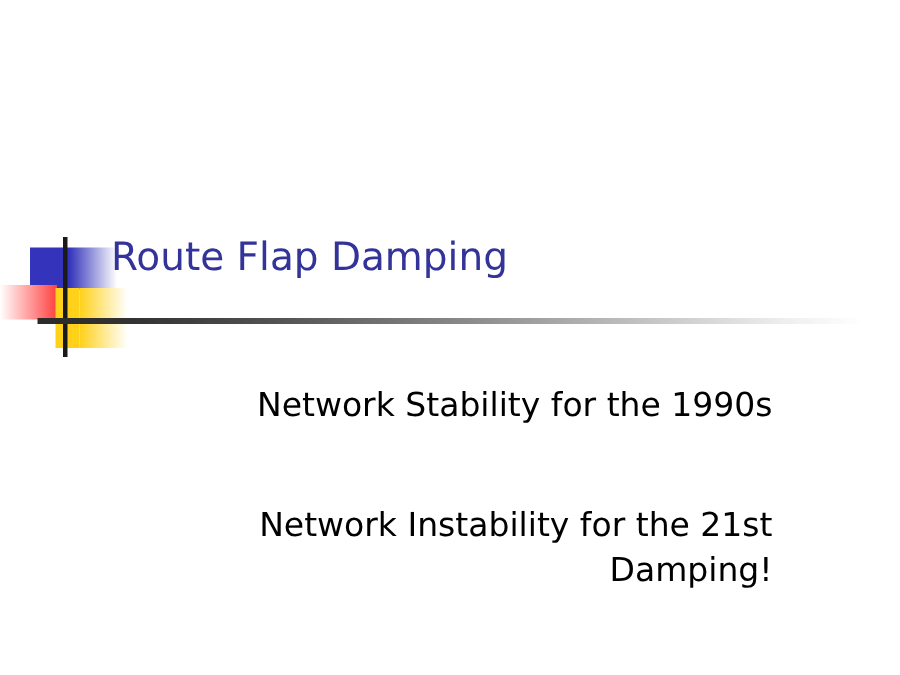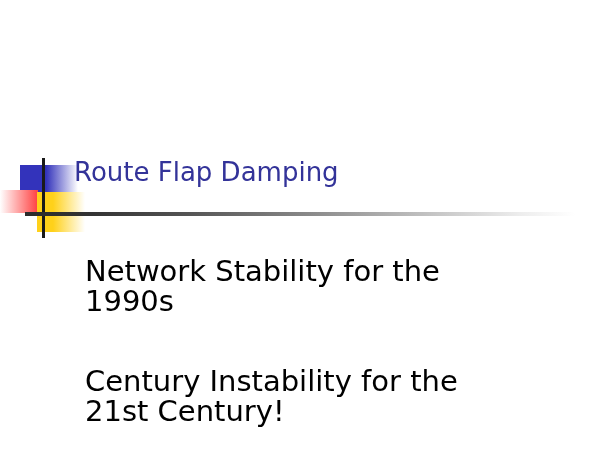--- a/index.html
+++ b/index.html
@@ -116,23 +116,23 @@
     letter-spacing: 0px;
     white-space: nowrap;
   }
 
   
   .body-block {
     position: absolute;
     left: 85px;
     top: 256px;
     width: 430px;
-    text-align: left;
+    text-align: right;
     color: #000000;
-    font-size: 29px;
+    font-size: 22px;
     line-height: 30px;
   }
   .body-line-1 {
     margin: 0;
   }
   .body-line-2 {
     margin: 50px 0 0 0;
   }
 </style>
 </head>
@@ -147,16 +147,16 @@
     <div class="deco-yellow"></div>
     <div class="deco-yellow-fade"></div>
     <div class="deco-vline"></div>
     <div class="deco-hline"></div>
   </div>
 
   <div class="title" style="color: rgb(51, 51, 153);">Route Flap Damping</div>
 
   <div class="body-block" style="color: rgb(0, 0, 0);">
     <p class="body-line-1">Network Stability for the 1990s</p>
-    <p class="body-line-2">Century Instability for the 21st Century!</p>
+    <p class="body-line-2">Network Instability for the 21st Damping!</p>
   </div>
 
 </div>
 
 </body></html>

